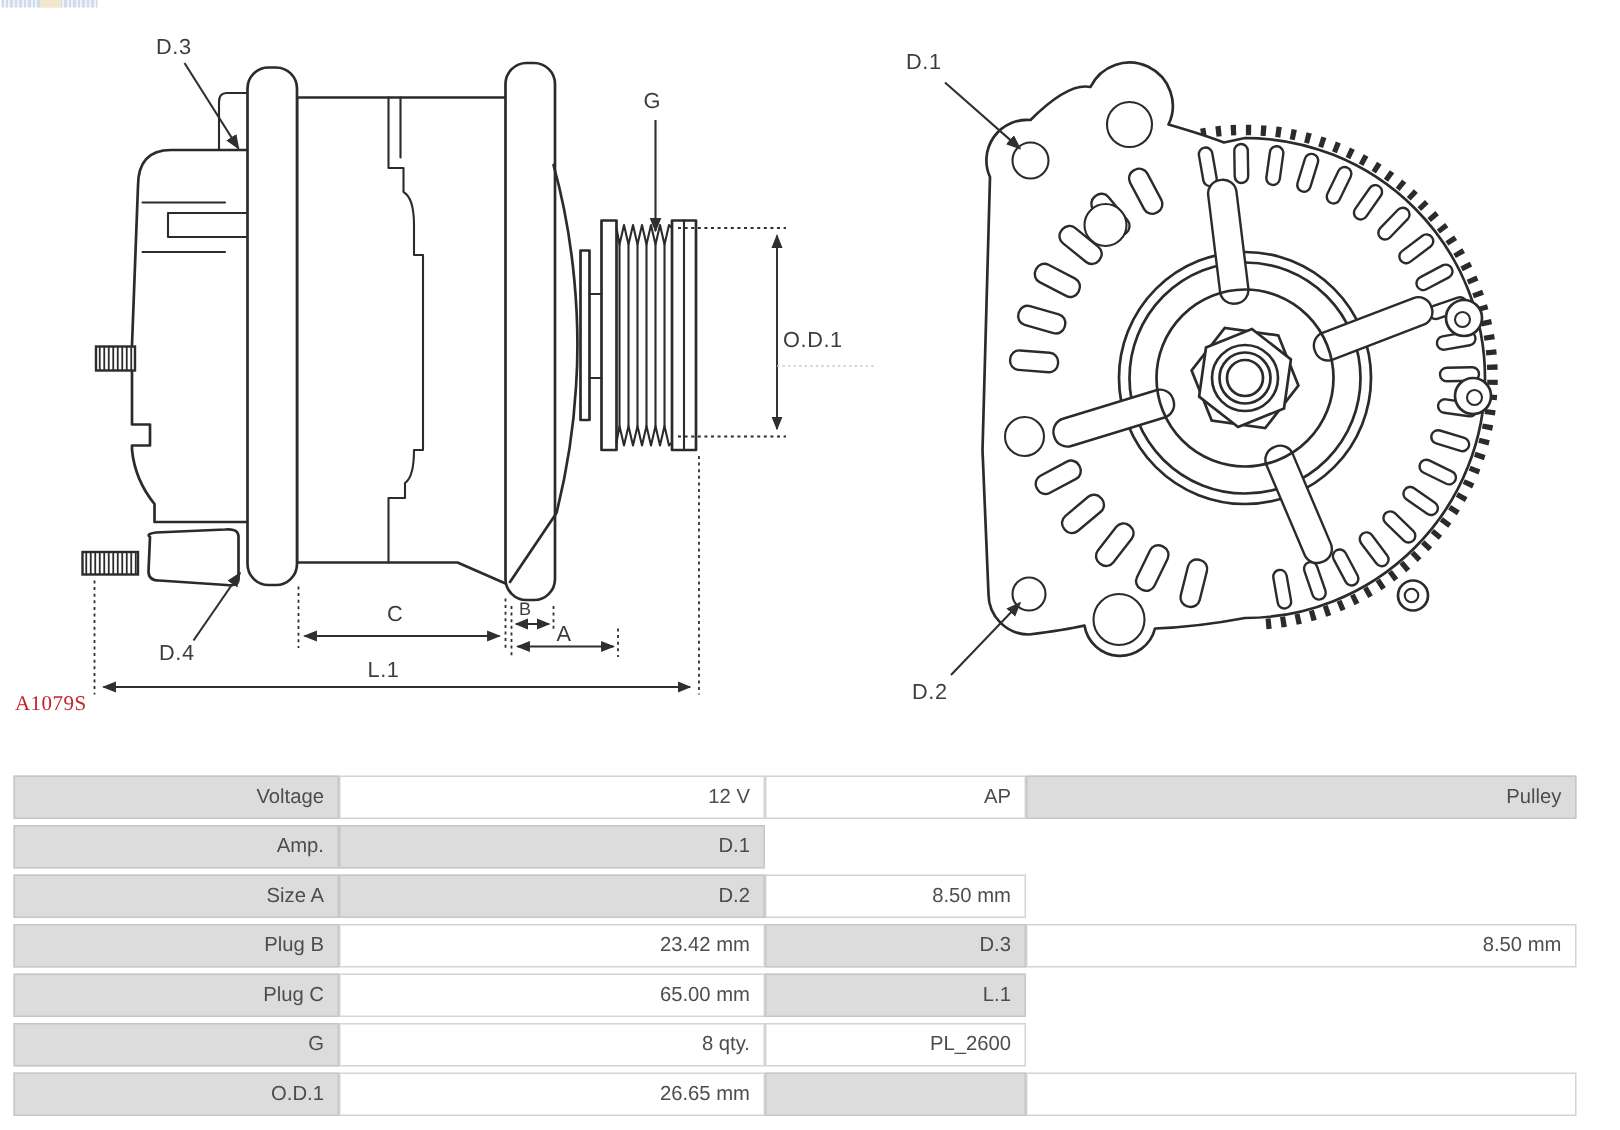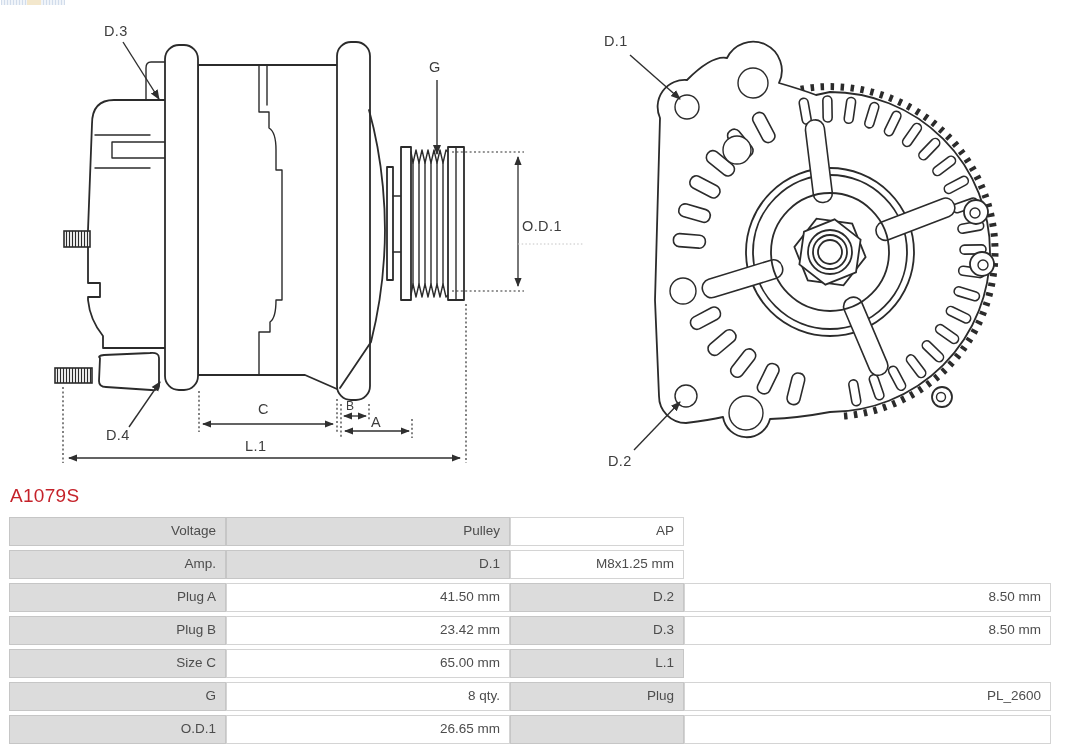--- a/index.html
+++ b/index.html
@@ -23,21 +23,21 @@
   #hub polygon{fill:#fff;stroke:#2b2b2b;stroke-width:1.8;}
   .stud rect{fill:#fff;stroke:#2b2b2b;stroke-width:1.6;}
   .stud line{stroke:#2b2b2b;stroke-width:1.2;}
   .dim{stroke:#2f2f2f;stroke-width:1.3;fill:none;}
   .ptr{stroke:#2f2f2f;stroke-width:1.4;fill:none;}
   .dot{stroke:#2f2f2f;stroke-width:1.2;stroke-dasharray:2 2.4;fill:none;}
   .faint{stroke:#c4c4c4;stroke-width:1;stroke-dasharray:1.5 2.2;fill:none;}
   text.lbl{font-family:"Liberation Sans",sans-serif;font-size:14.5px;fill:#3d3d3d;letter-spacing:.4px;}
   text.sm{font-size:12px;}
 
-  #part-number{position:absolute;left:10px;top:485px;font-size:19px;letter-spacing:.3px;color:#c5222a;}
+  #part-number{position:absolute;left:10px;top:462px;font-size:14px;letter-spacing:.3px;color:#c5222a;font-family:Liberation Serif, serif;}
 
   #spec-table{position:absolute;left:9px;top:517px;width:1054px;}
   .spec-row{display:grid;grid-template-columns:217px 284px 174px 367px;column-gap:0;margin-bottom:4px;}
   .cell{height:29px;box-sizing:border-box;font-size:13.5px;line-height:26px;
         color:#4d4d4d;text-align:right;padding-right:9px;overflow:hidden;}
   .cell.label{background:#dcdcdc;border:1px solid #c6c6c6;}
   .cell.value{background:#fff;border:1px solid #d4d4d4;}
 </style>
 </head>
 <body>
@@ -223,54 +223,52 @@
     <text class="lbl" x="44" y="46">D.1</text>
     <text class="lbl" x="48" y="466">D.2</text>
   </g>
 </svg>
 
 <div id="part-number">A1079S</div>
 
 <div id="spec-table">
   <div class="spec-row">
     <div class="cell label">Voltage</div>
+    <div class="cell value">12 V</div>
+    <div class="cell value">AP</div>
     <div class="cell label">Pulley</div>
-    <div class="cell value">AP</div>
   </div>
 
   <div class="spec-row">
     <div class="cell label">Amp.</div>
     <div class="cell label">D.1</div>
-    <div class="cell value">M8x1.25 mm</div>
-  </div>
-
-  <div class="spec-row">
-    <div class="cell label">Plug A</div>
-    <div class="cell value">41.50 mm</div>
+  </div>
+
+  <div class="spec-row">
+    <div class="cell label">Size A</div>
     <div class="cell label">D.2</div>
     <div class="cell value">8.50 mm</div>
   </div>
 
   <div class="spec-row">
     <div class="cell label">Plug B</div>
     <div class="cell value">23.42 mm</div>
     <div class="cell label">D.3</div>
     <div class="cell value">8.50 mm</div>
   </div>
 
   <div class="spec-row">
-    <div class="cell label">Size C</div>
+    <div class="cell label">Plug C</div>
     <div class="cell value">65.00 mm</div>
     <div class="cell label">L.1</div>
   </div>
 
   <div class="spec-row">
     <div class="cell label">G</div>
     <div class="cell value">8 qty.</div>
-    <div class="cell label">Plug</div>
     <div class="cell value">PL_2600</div>
   </div>
 
   <div class="spec-row">
     <div class="cell label">O.D.1</div>
     <div class="cell value">26.65 mm</div>
     <div class="cell label"></div>
     <div class="cell value"></div>
   </div>
 </div>

